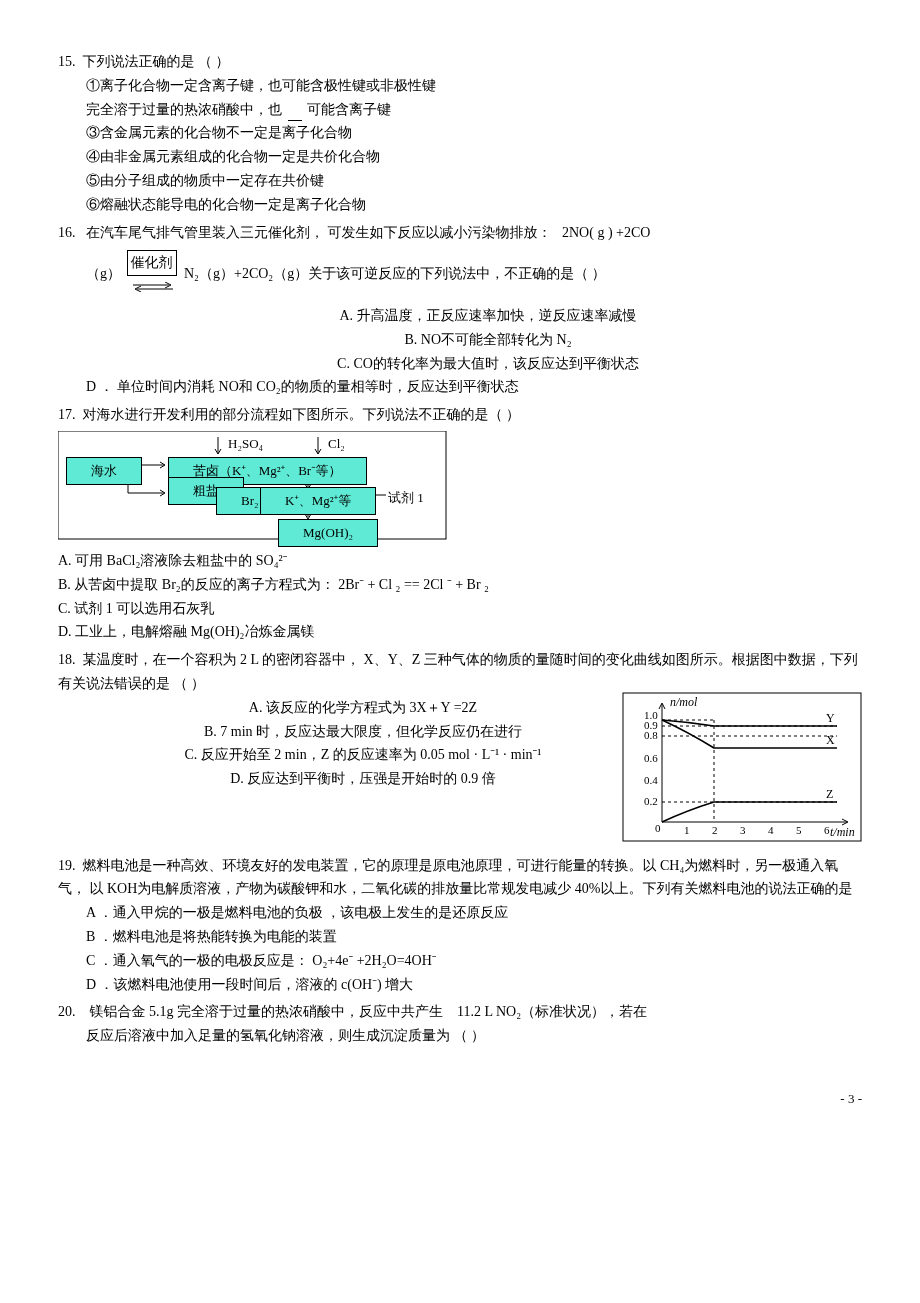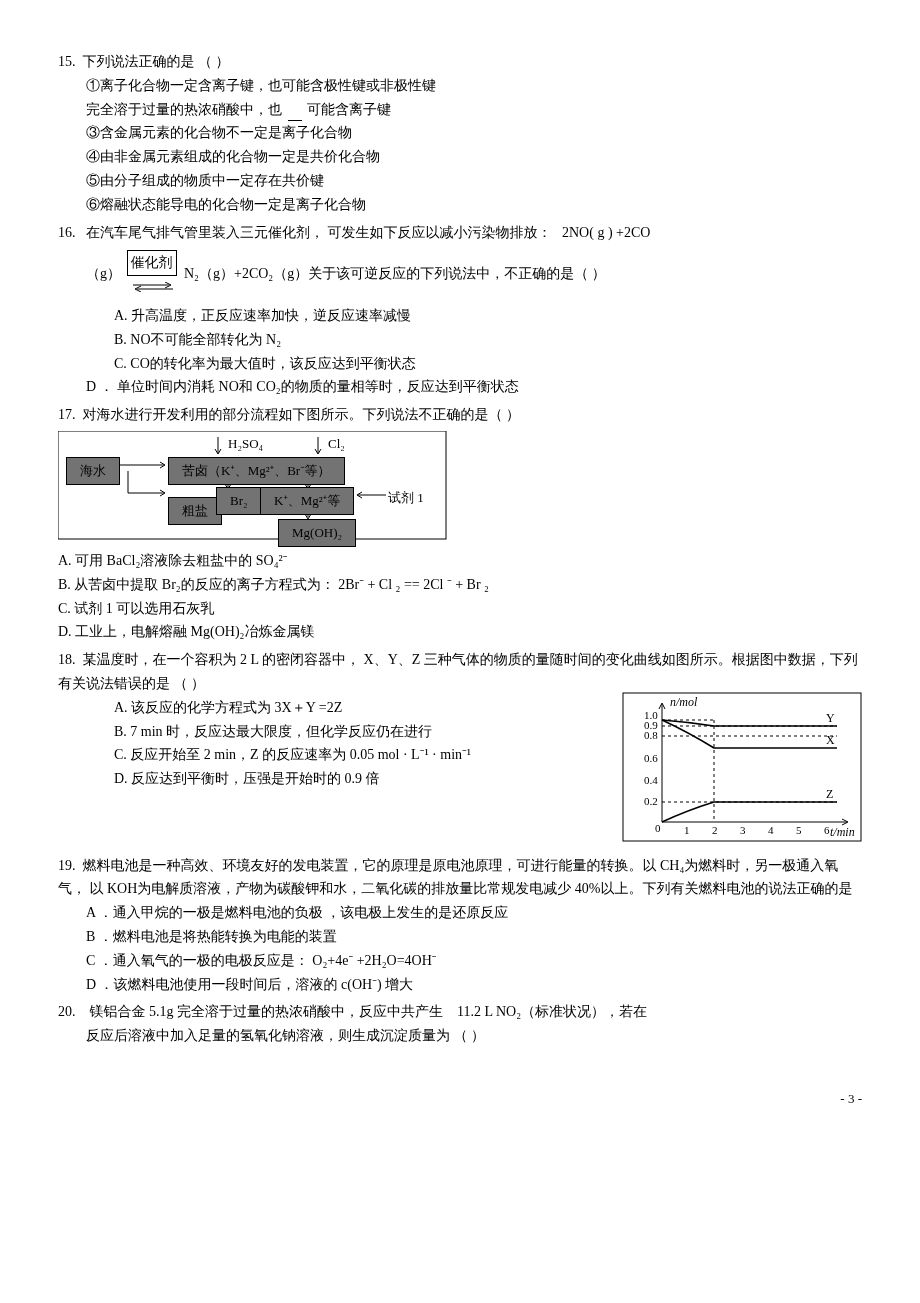--- a/index.html
+++ b/index.html
@@ -9,30 +9,30 @@
     color: #000;
     background: #fff;
     margin: 0;
     padding: 50px 58px 50px 58px;
     width: 920px;
     box-sizing: border-box;
   }
   .q-block { margin-bottom: 4px; }
   .q-line { display: block; }
   .indent1 { padding-left: 28px; }
-  .indent2 { padding-left: 56px; }
+  .indent2 { padding-left: 56px; text-align: center; }
   .options-line { padding-left: 80px; }
   .opt { margin-right: 28px; }
   .diagram-box {
     border: 1px solid #000;
-    padding: 2px 13px;
+    padding: 2px 24px;
     display: inline-block;
     margin: 2px;
     font-size: 13px;
-    background:#737373;
+    background:#5eead4;
   }
   .flow-diagram {
     margin: 4px 0 8px 0;
     position: relative;
     height: 110px;
     width: 440px;
     text-align: right;
   }
   svg.flow-svg { position:absolute; left:0; top:0; }
   .flow-label { position:absolute; font-size:13px; }
@@ -126,21 +126,21 @@
       <line x1="250" y1="74" x2="250" y2="86" stroke="#000"></line>
       <polyline points="247,83 250,88 253,83" fill="none" stroke="#000"></polyline>
 
       <line x1="328" y1="64" x2="300" y2="64" stroke="#000"></line>
       <polyline points="304,61 299,64 304,67" fill="none" stroke="#000"></polyline>
     </svg>
     <span class="flow-label" style="left:170px;top:2px;" data-name="h2so4-label">H₂SO₄</span>
     <span class="flow-label" style="left:270px;top:2px;" data-name="cl2-label">Cl₂</span>
     <span class="diagram-box" style="position:absolute;left:6px;top:24px;" data-name="seawater-box">海水</span>
     <span class="diagram-box" style="position:absolute;left:108px;top:24px;" data-name="bittern-box">苦卤（K⁺、Mg²⁺、Br⁻等）</span>
-    <span class="diagram-box" style="position:absolute;left:108px;top:64px;" data-name="coarsesalt-box">粗盐</span>
+    <span class="diagram-box" style="position:absolute;left:108px;top:44px;" data-name="coarsesalt-box">粗盐</span>
     <span class="diagram-box" style="position:absolute;left:156px;top:54px;" data-name="br2-box">Br₂</span>
     <span class="diagram-box" style="position:absolute;left:200px;top:54px;" data-name="kmg-box">K⁺、Mg²⁺等</span>
     <span class="flow-label" style="left:330px;top:56px;" data-name="reagent1-label">试剂 1</span>
     <span class="diagram-box" style="position:absolute;left:218px;top:86px;" data-name="mgoh2-box">Mg(OH)₂</span>
   </div>
 
   <span class="q-line" data-name="q17-A">A. 可用 BaCl₂溶液除去粗盐中的    SO₄²⁻</span>
   <span class="q-line" data-name="q17-B">B. 从苦卤中提取  Br₂的反应的离子方程式为：   2Br⁻ + Cl ₂ == 2Cl ⁻ + Br ₂</span>
   <span class="q-line" data-name="q17-C">C. 试剂  1 可以选用石灰乳</span>
   <span class="q-line" data-name="q17-D">D. 工业上，电解熔融   Mg(OH)₂冶炼金属镁</span>

